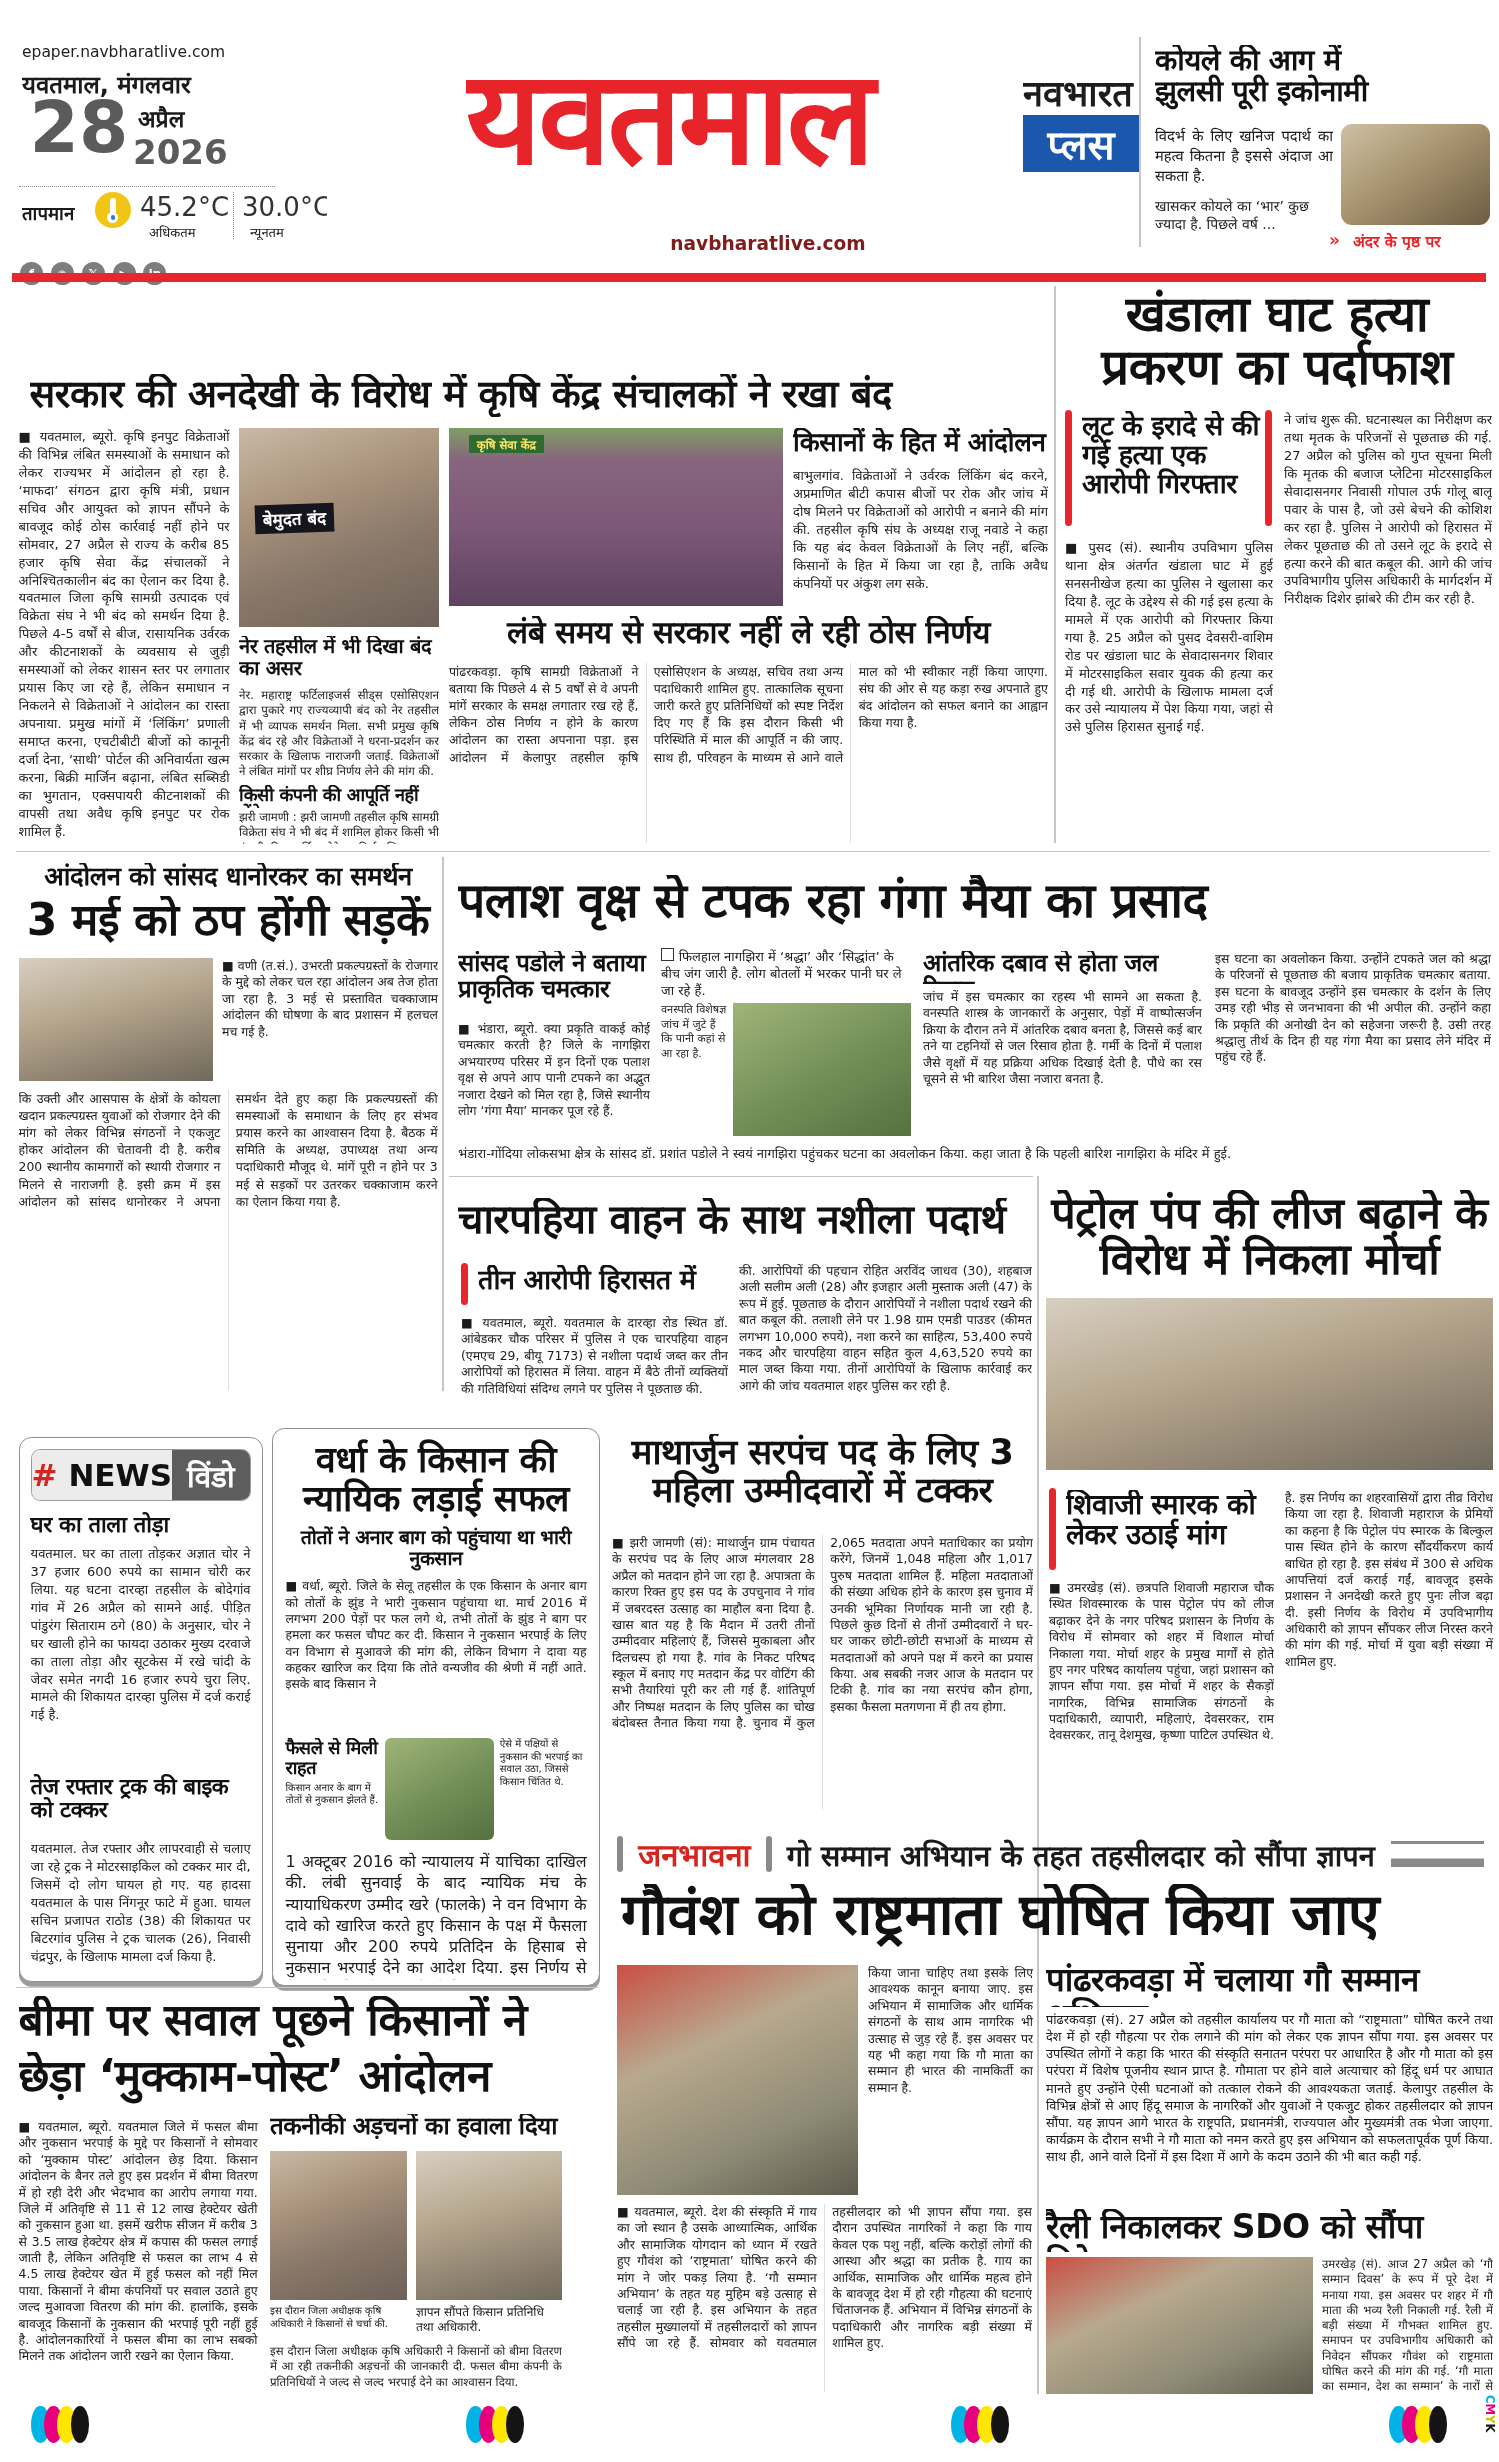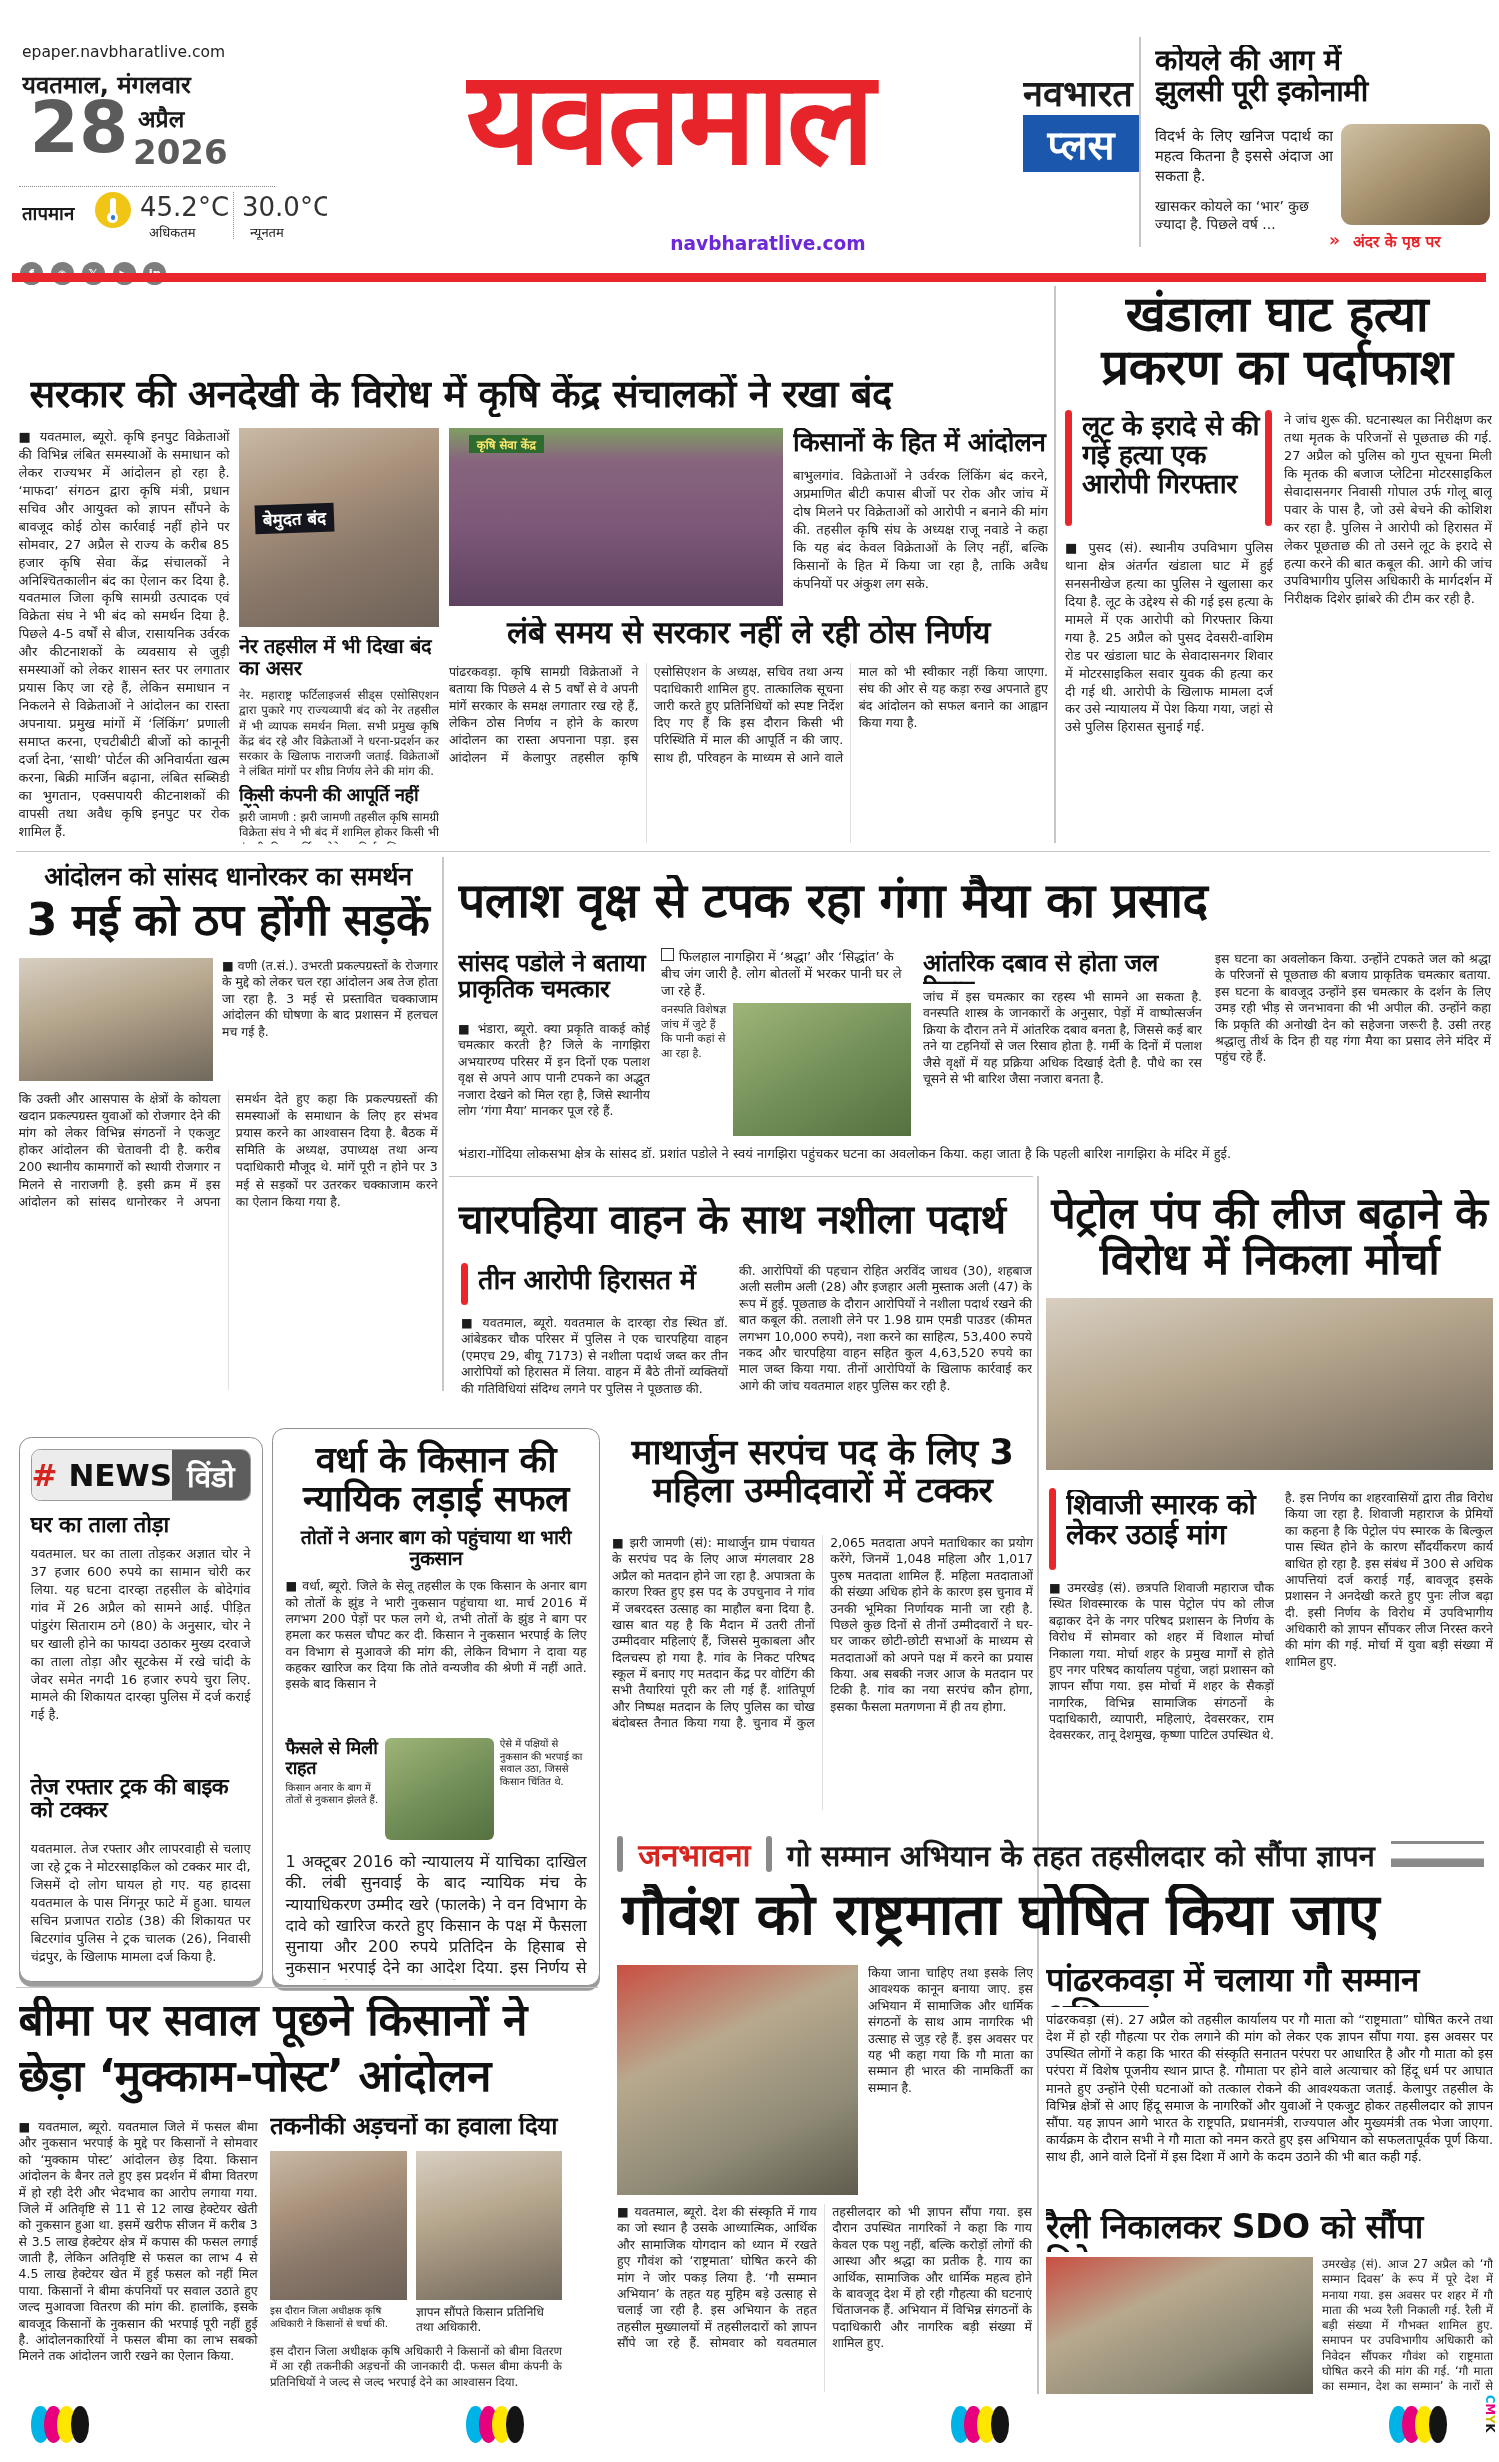--- a/index.html
+++ b/index.html
@@ -62,21 +62,21 @@
     <span class="icon-circle">f</span>
     <span class="icon-circle">◉</span>
     <span class="icon-circle">𝕏</span>
     <span class="icon-circle">▶</span>
     <span class="icon-circle">in</span>
   </div>
 
   <div class="abs b" style="left:466px;top:40px;width:559px;height:178px;font-size:130px;line-height:1.2;color:#e8242b;letter-spacing:-3.1px;font-weight:900;">यवतमाल</div>
   <div class="abs b" style="left:1023px;top:68px;width:124px;height:43px;font-size:36px;color:#1c1c1c;font-weight:900;">नवभारत</div>
   <div class="abs b" style="left:1023px;top:115px;width:116px;height:57px;background:#1b57ad;color:#fff;font-size:40px;font-weight:900;display:flex;align-items:center;justify-content:center;">प्लस</div>
-  <div class="abs b" style="left:613px;top:233px;width:310px;height:23px;font-size:18.6px;text-align:center;color:#6d28d9;">navbharatlive.com</div>
+  <div class="abs b" style="left:613px;top:233px;width:310px;height:23px;font-size:18.6px;text-align:center;color:#7f1d1d;">navbharatlive.com</div>
 
   <div class="abs vline" style="left:1139px;top:37px;width:1.6px;height:210px;"></div>
   <div class="abs hl" style="left:1155px;top:45px;width:241px;height:78px;font-size:29px;">कोयले की आग में झुलसी पूरी इकोनामी</div>
   <div class="abs j" style="left:1155px;top:126px;width:178px;height:70px;font-size:14.7px;line-height:1.35;">विदर्भ के लिए खनिज पदार्थ का महत्व कितना है इससे अंदाज आ सकता है.</div>
   <div class="abs" style="left:1155px;top:197px;width:178px;height:43px;font-size:14px;line-height:1.3;color:#222;">खासकर कोयले का ‘भार’ कुछ ज्यादा है. पिछले वर्ष ...</div>
   <div class="abs photo ph-coal" style="left:1341px;top:124px;width:149px;height:101px;"></div>
   <div class="abs b" style="left:1329px;top:230px;width:31px;height:20px;color:#e8242b;font-size:17px;">»</div>
   <div class="abs b" style="left:1353px;top:230px;width:140px;height:20px;color:#e8242b;font-size:15.5px;">अंदर के पृष्ठ पर</div>
 
   <div class="abs" style="left:12.4px;top:273px;width:1474px;height:9.3px;background:#e8262c;"></div>

